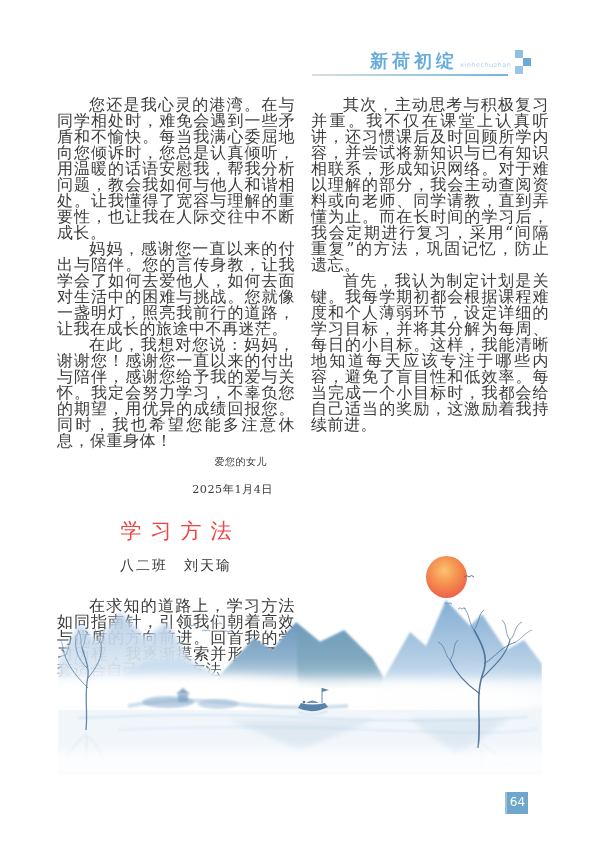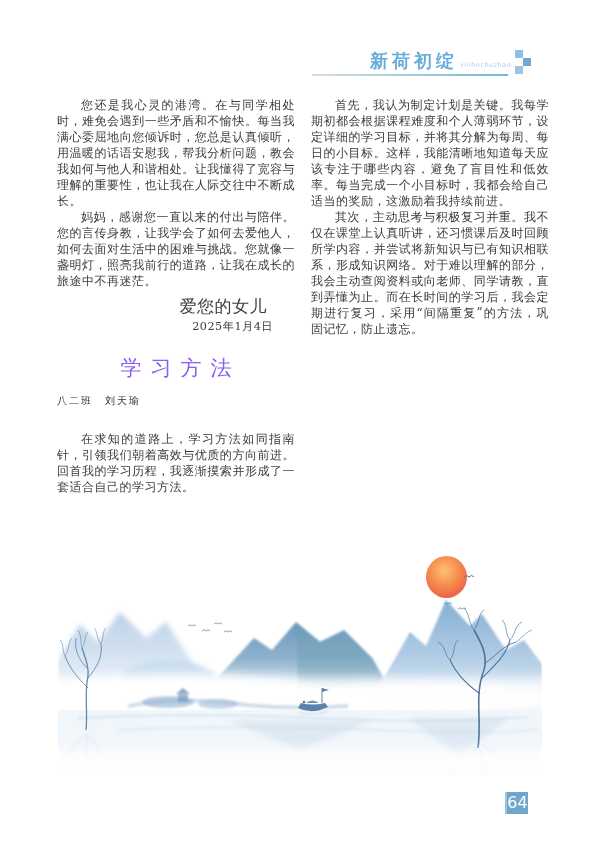--- a/index.html
+++ b/index.html
@@ -16,39 +16,39 @@
   .brand-sub{font-size:6.5px;color:#aed2ec;letter-spacing:.5px;margin-left:2px;}
   .squares{position:absolute;left:512px;top:48px;width:26px;height:28px;}
   .sq{position:absolute;width:8px;height:8px;}
   .sq1{left:3px;top:2px;background:#8fc0e4;}
   .sq2{left:11px;top:10px;background:#6ea9d6;}
   .sq3{left:3px;top:18px;background:#9ac5e6;}
   
   .col{position:absolute;top:97px;width:238px;}
   .col-left{left:57px;}
   .col-right{left:311px;}
-  .para{margin:0;font-size:12px;line-height:16px;letter-spacing:.5px;
+  .para{margin:0;font-size:16px;line-height:16px;letter-spacing:.5px;
     text-align:justify;text-indent:2em;color:#3b3b3b;}
-  .sig{margin:6px 28px 0 0;text-align:right;font-size:17px;letter-spacing:.5px;}
-  .date{margin:1px 22px 0 0;text-align:right;font-size:11.2px;letter-spacing:.5px;}
+  .sig{margin:6px 28px 0 0;text-align:right;font-size:10px;letter-spacing:.5px;}
+  .date{margin:13px 22px 0 0;text-align:right;font-size:11.2px;letter-spacing:.5px;}
   .art-title{margin:20px 0 0 0;text-align:center;font-size:21px;font-weight:400;
-    letter-spacing:9px;text-indent:9px;color:#8b5cf6;}
-  .art-byline{margin:12px 0 0 0;font-size:10px;letter-spacing:2px;color:#333;}
+    letter-spacing:9px;text-indent:9px;color:#ef4444;}
+  .art-byline{margin:12px 0 0 0;text-align:center;font-size:14px;letter-spacing:2px;color:#333;}
   .art-body{margin-top:23px;}
   
   .sun{position:absolute;left:426px;top:556px;width:41px;height:42px;border-radius:50%;
     background:radial-gradient(circle at 45% 35%,#fbbf6b 0%,#f58b48 40%,#ec5a42 78%,#e94f52 100%);
     filter:blur(.4px);opacity:.96;}
   .sun-bird{position:absolute;left:463px;top:572px;}
   
   .painting{position:absolute;left:58px;top:598px;}
   
   .pagenum{position:absolute;left:505px;top:792px;width:23px;height:22px;background:#6ea7cb;
     border-left:2px solid #9dc3da;box-sizing:border-box;
-    font-family:"DejaVu Sans","Liberation Sans",sans-serif;font-size:16px;color:#ffffff;
+    font-family:"DejaVu Sans","Liberation Sans",sans-serif;font-size:12px;color:#ffffff;
     text-align:center;line-height:21px;}
 </style>
 </head>
 <body>
 
 <div class="page">
 
   <div class="hdr-line"></div>
   <div class="brand">
     <span class="brand-main">新荷初绽</span><span class="brand-sub">xinhechuzhan</span>
@@ -56,34 +56,35 @@
   <div class="squares">
     <div class="sq sq1"></div>
     <div class="sq sq2"></div>
     <div class="sq sq3"></div>
   </div>
 
   <div class="col col-left">
     <div>
         <p class="para">您还是我心灵的港湾。在与同学相处时，难免会遇到一些矛盾和不愉快。每当我满心委屈地向您倾诉时，您总是认真倾听，用温暖的话语安慰我，帮我分析问题，教会我如何与他人和谐相处。让我懂得了宽容与理解的重要性，也让我在人际交往中不断成长。</p>
         <p class="para">妈妈，感谢您一直以来的付出与陪伴。您的言传身教，让我学会了如何去爱他人，如何去面对生活中的困难与挑战。您就像一盏明灯，照亮我前行的道路，让我在成长的旅途中不再迷茫。</p>
+        <p class="para">在此，我想对您说：妈妈，谢谢您！感谢您一直以来的付出与陪伴，感谢您给予我的爱与关怀。我定会努力学习，不辜负您的期望，用优异的成绩回报您。同时，我也希望您能多注意休息，保重身体！</p>
       </div>
     <p class="sig">爱您的女儿</p>
     <p class="date">2025年1月4日</p>
     <h2 class="art-title">学习方法</h2>
     <p class="art-byline">八二班　刘天瑜</p>
     <div class="art-body">
         <p class="para">在求知的道路上，学习方法如同指南针，引领我们朝着高效与优质的方向前进。回首我的学习历程，我逐渐摸索并形成了一套适合自己的学习方法。</p>
       </div>
   </div>
 
   <div class="col col-right">
     <div>
+        <p class="para">其次，主动思考与积极复习并重。我不仅在课堂上认真听讲，还习惯课后及时回顾所学内容，并尝试将新知识与已有知识相联系，形成知识网络。对于难以理解的部分，我会主动查阅资料或向老师、同学请教，直到弄懂为止。而在长时间的学习后，我会定期进行复习，采用“间隔重复”的方法，巩固记忆，防止遗忘。</p>
         <p class="para">首先，我认为制定计划是关键。我每学期初都会根据课程难度和个人薄弱环节，设定详细的学习目标，并将其分解为每周、每日的小目标。这样，我能清晰地知道每天应该专注于哪些内容，避免了盲目性和低效率。每当完成一个小目标时，我都会给自己适当的奖励，这激励着我持续前进。</p>
-        <p class="para">其次，主动思考与积极复习并重。我不仅在课堂上认真听讲，还习惯课后及时回顾所学内容，并尝试将新知识与已有知识相联系，形成知识网络。对于难以理解的部分，我会主动查阅资料或向老师、同学请教，直到弄懂为止。而在长时间的学习后，我会定期进行复习，采用“间隔重复”的方法，巩固记忆，防止遗忘。</p>
       </div>
   </div>
 
   <div class="sun"></div>
   <svg class="sun-bird" width="12" height="8" viewBox="0 0 12 8">
     <path d="M1,5 Q3.5,2 6,5 Q8.5,2 11,5" stroke="#53758f" stroke-width="1" fill="none"></path>
   </svg>
 
   <svg class="painting" width="484" height="177" viewBox="0 0 484 177">
     <defs>

